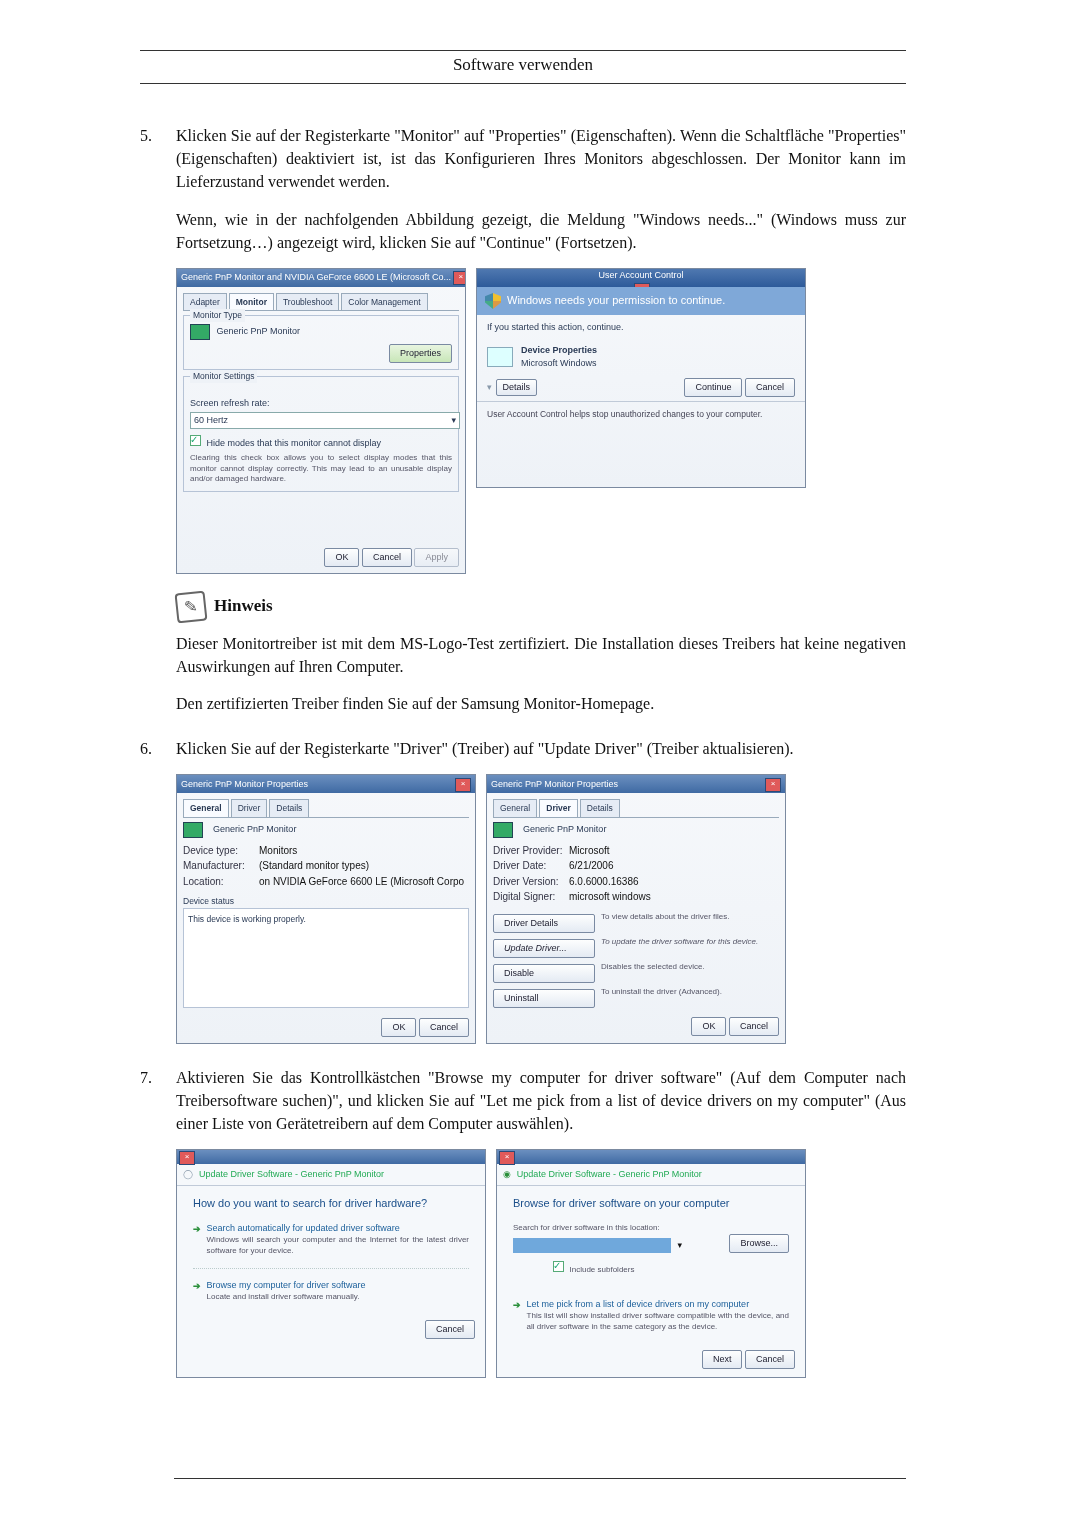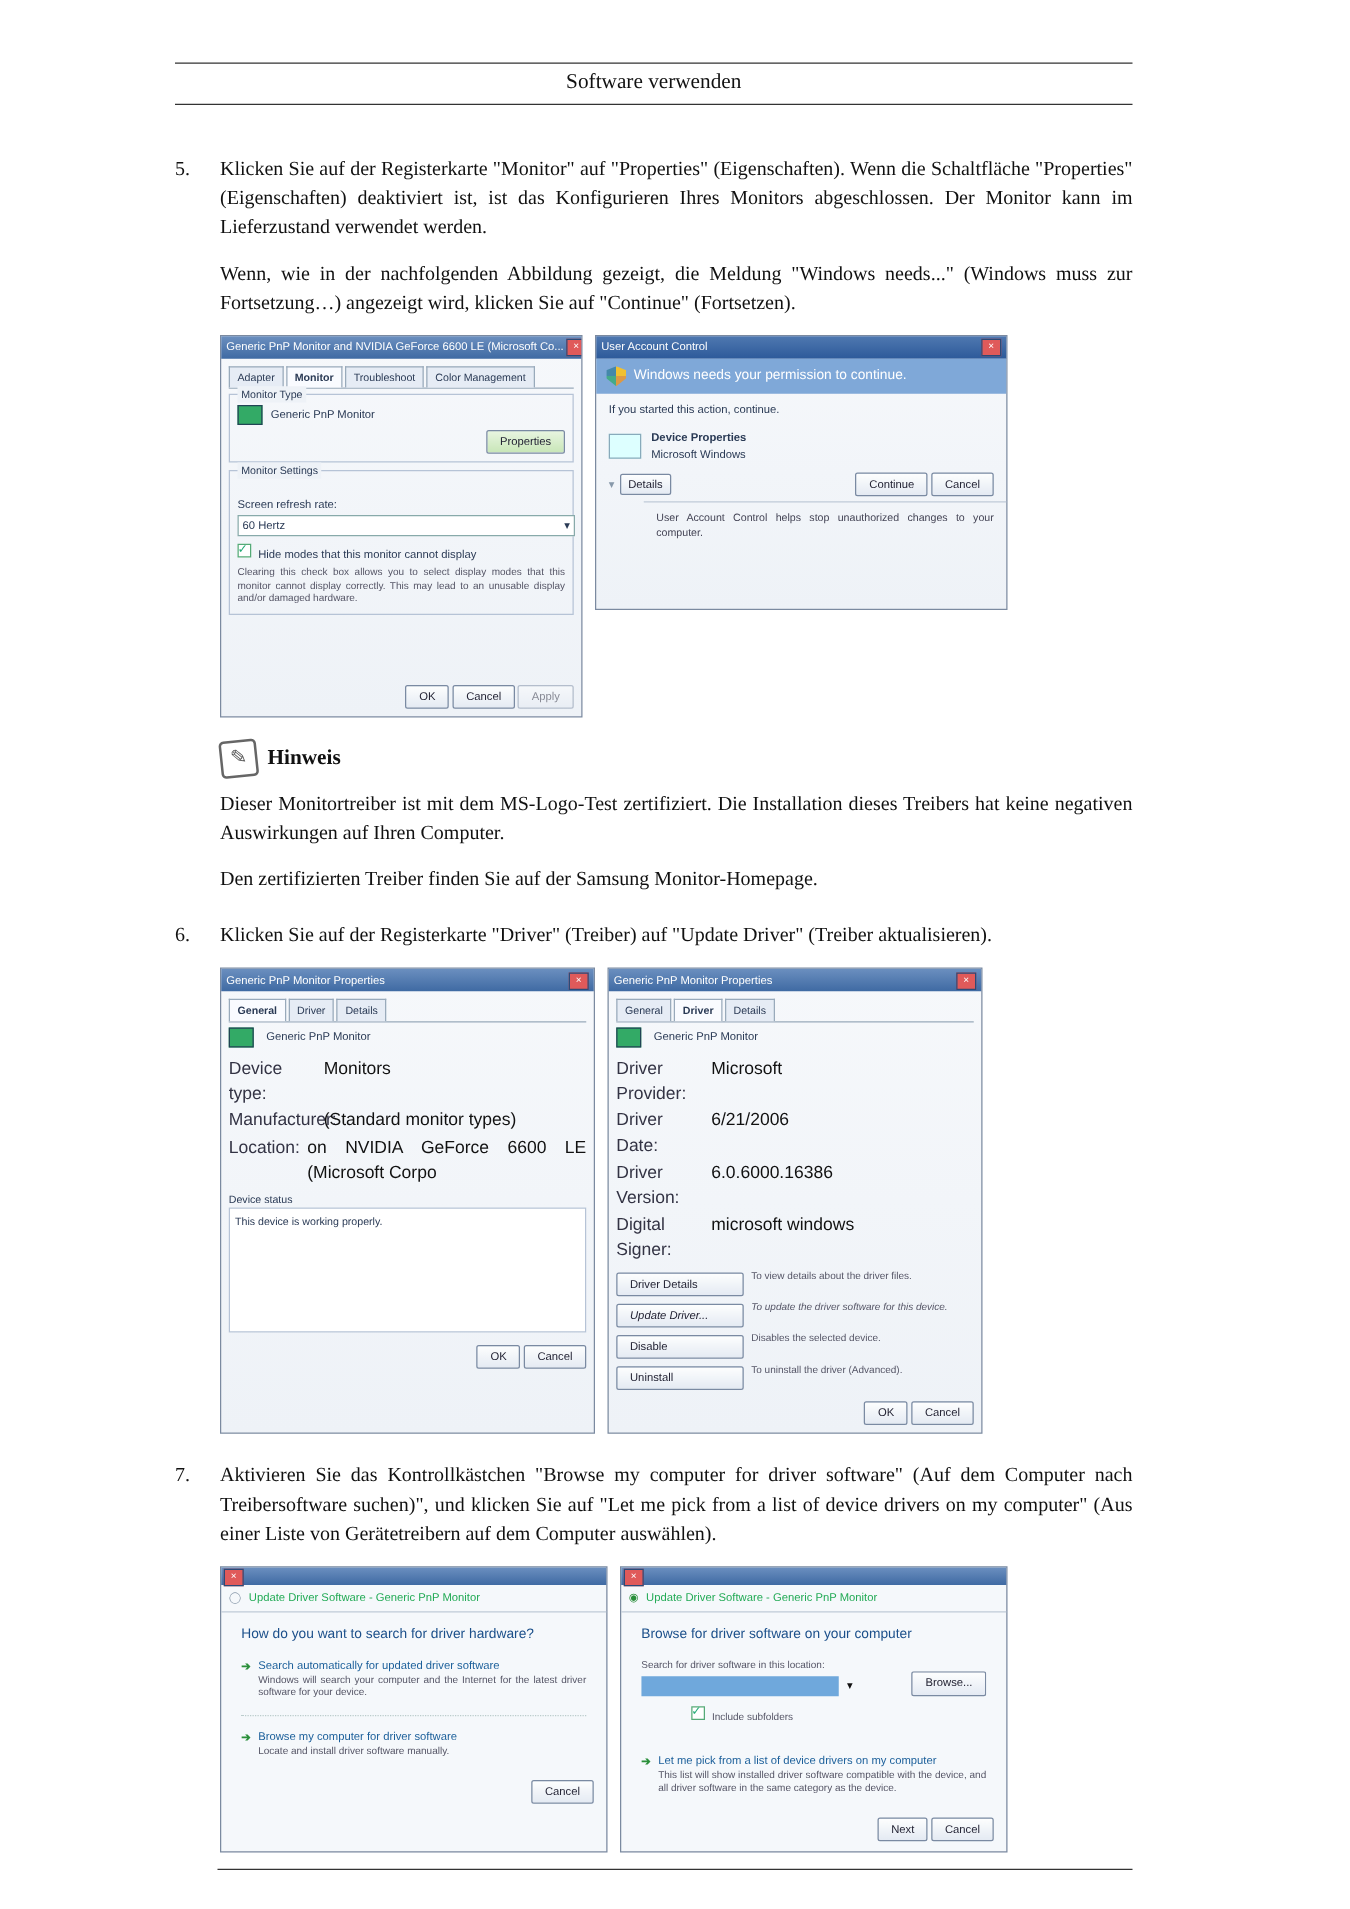--- a/index.html
+++ b/index.html
@@ -154,39 +154,39 @@
     position: relative;
   }
   .chk::after { content: "✓"; position:absolute; top:-3px; left:-1px; font-size:10px; color:#2a7; }
   .monicon {
     display: inline-block; width: 18px; height: 14px;
     background: #3a6; border: 1px solid #245; margin-right: 4px;
     vertical-align: middle;
   }
 
   
-  .uac .titlebar { background: linear-gradient(#4f78b0, #2d5a9a); }
+  .uac .titlebar { background: linear-gradient(#4f78b0, #2d5a9a); flex-direction: column; }
   .uac .bigmsg {
     background: #7fa8d8;
     color: #fff;
     padding: 6px 8px;
     font-size: 11px;
     display: flex;
     align-items: center;
     gap: 6px;
   }
   .shield {
     width: 16px; height: 16px;
     background: conic-gradient(#f0c030 0 25%, #d94 25% 50%, #4a8 50% 75%, #48a 75% 100%);
     clip-path: polygon(50% 0, 100% 20%, 100% 60%, 50% 100%, 0 60%, 0 20%);
   }
   .uac-sub { padding: 6px 10px; font-size: 9px; }
   .uac-row { display:flex; align-items:center; gap:8px; padding: 4px 10px; }
   .uac-mon { width: 24px; height: 18px; background:#dff; border:1px solid #8ab; }
-  .uac-foot { border-top:1px solid #c0cad8; padding: 6px 10px; font-size: 8.5px; color:#445;margin-left:38px; }
+  .uac-foot { border-top:1px solid #c0cad8; padding: 6px 10px; font-size: 8.5px; color:#445; }
 
   
   .note {
     display: flex;
     align-items: center;
     gap: 8px;
     margin: 14px 0 10px 0;
   }
   .note-icon {
     width: 26px; height: 26px;
@@ -200,21 +200,21 @@
   .note-label { font-weight: bold; font-size: 17px; }
 
   .indented-para {
     margin-left: 0;
     font-size: 16px;
     line-height: 1.45;
     text-align: justify;
     margin-bottom: 14px;
   }
 
-  .kv { display:flex; gap:6px; font-size:14px; margin:1px 0; }
+  .kv { display:flex; gap:6px; font-size:10px; margin:1px 0; }
   .kv .k { width: 70px; color:#334; }
   .kv .v { color:#111; }
 
   .updbtn {
     display:block;
     width: 80px;
     margin: 3px 0;
   }
 
   .wizard {

